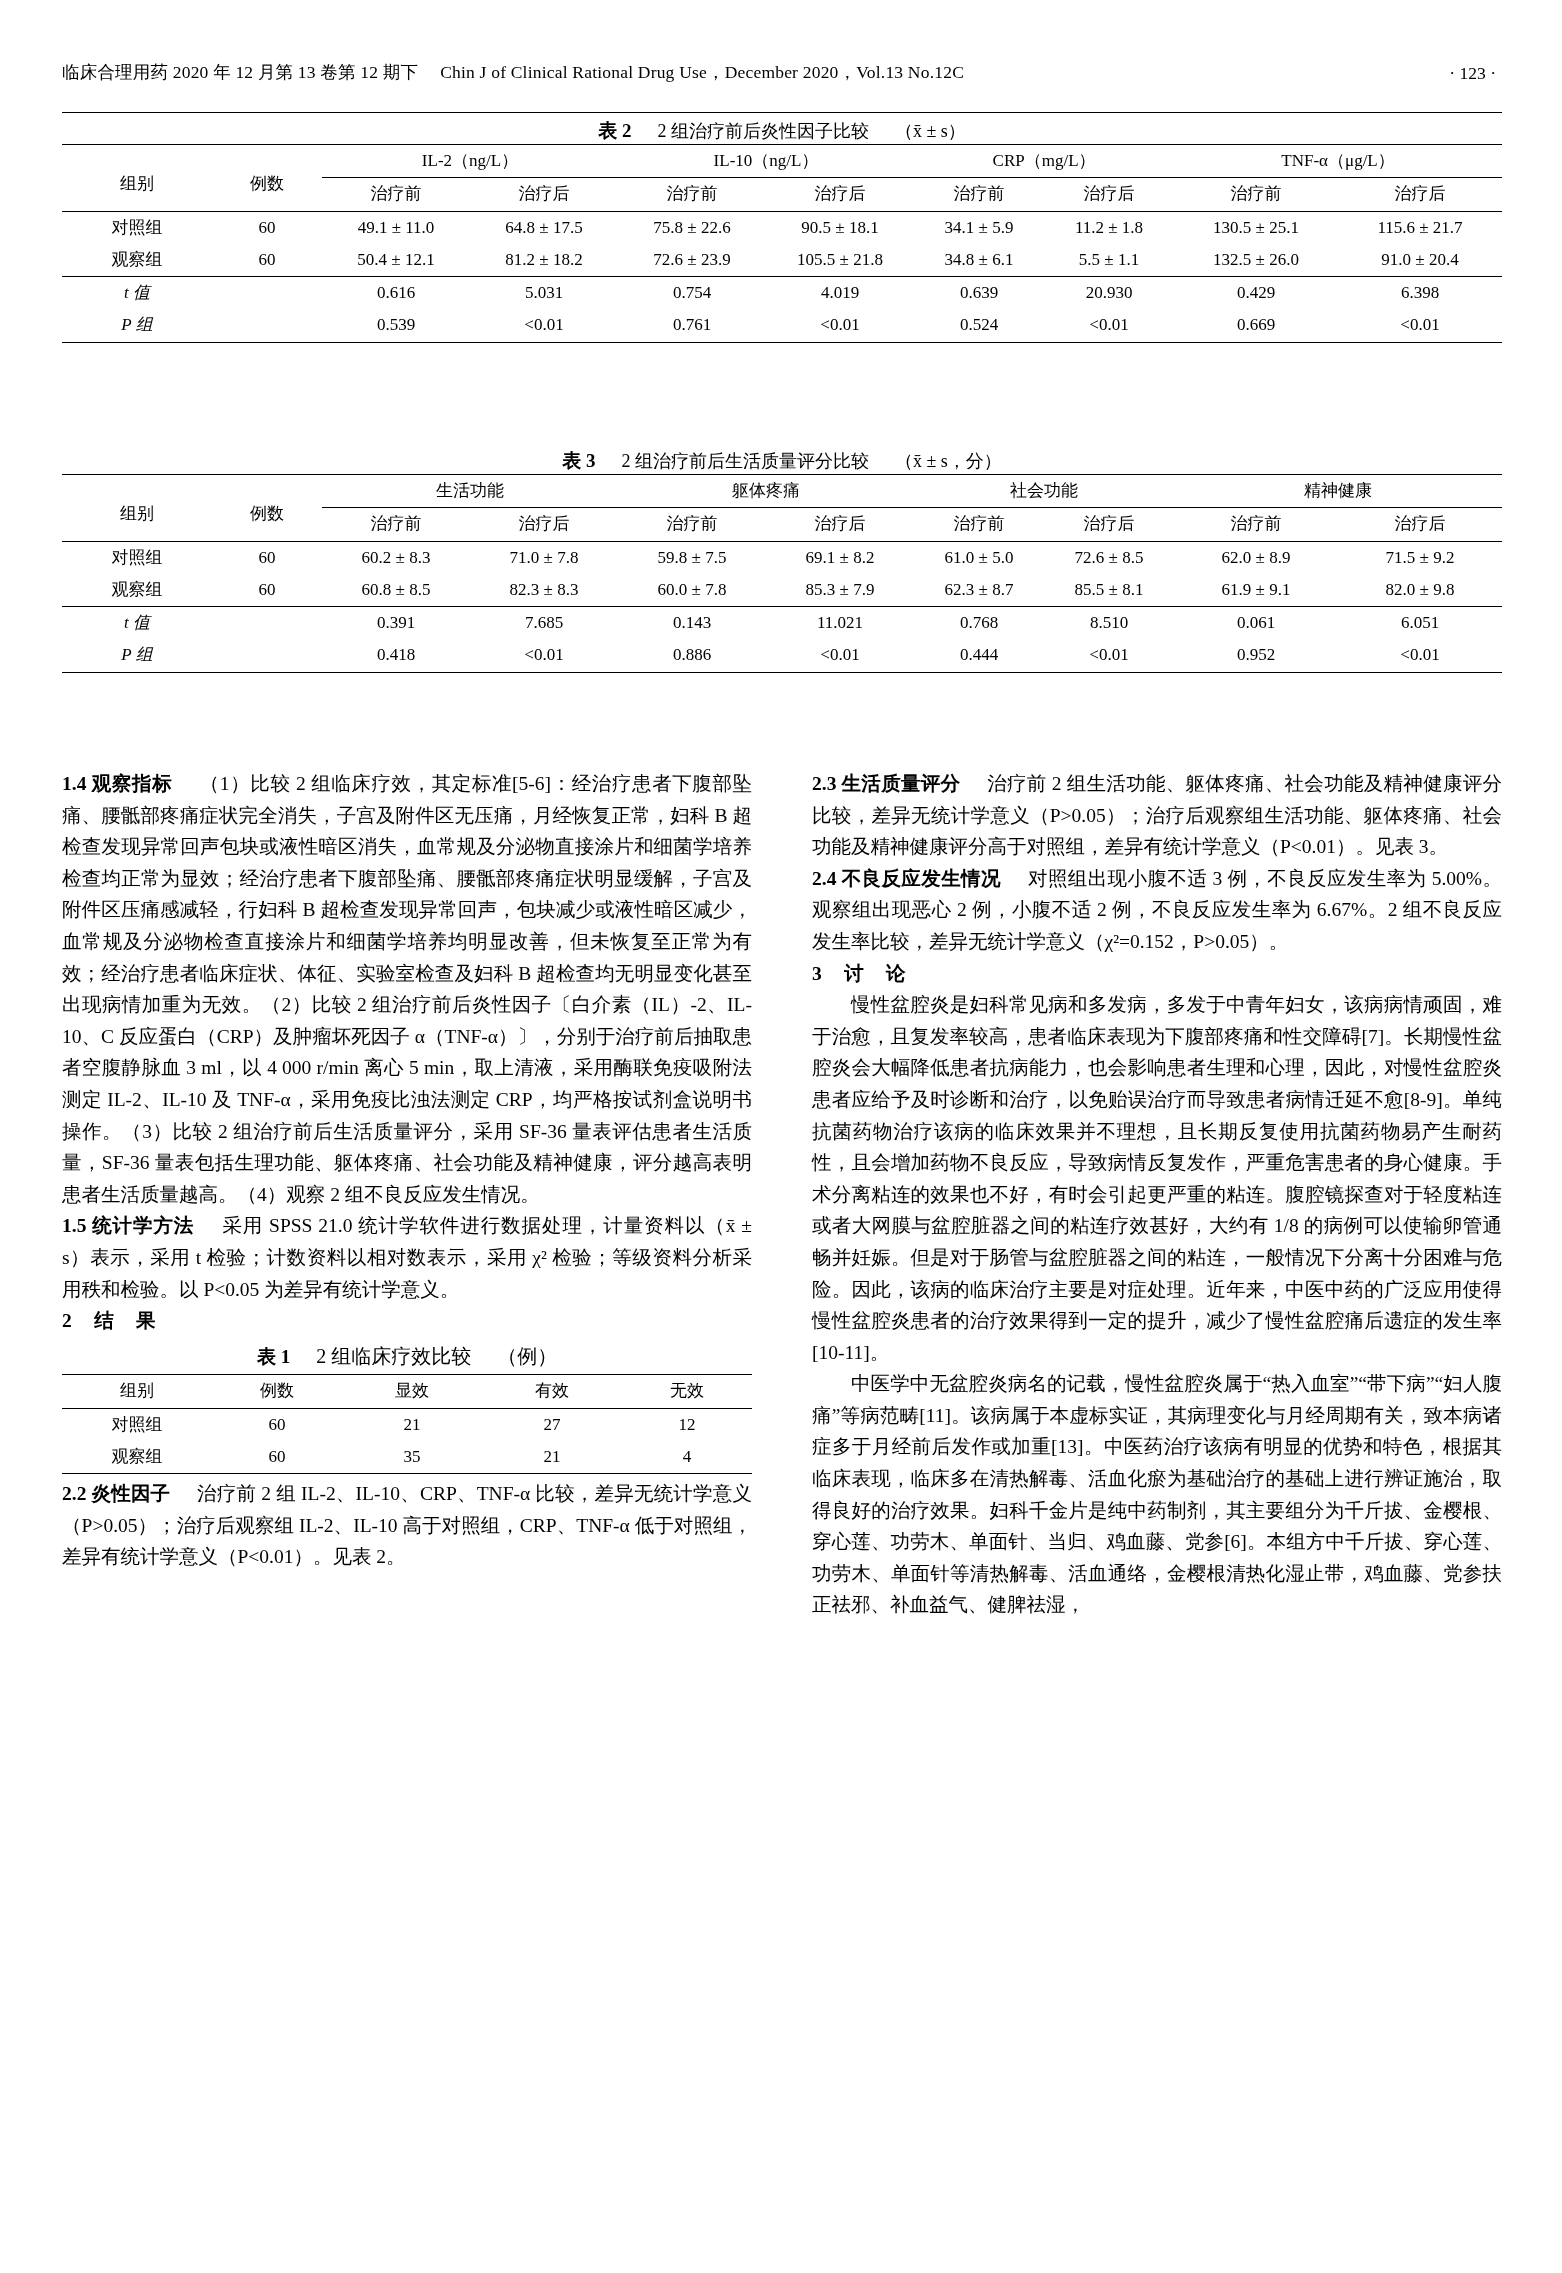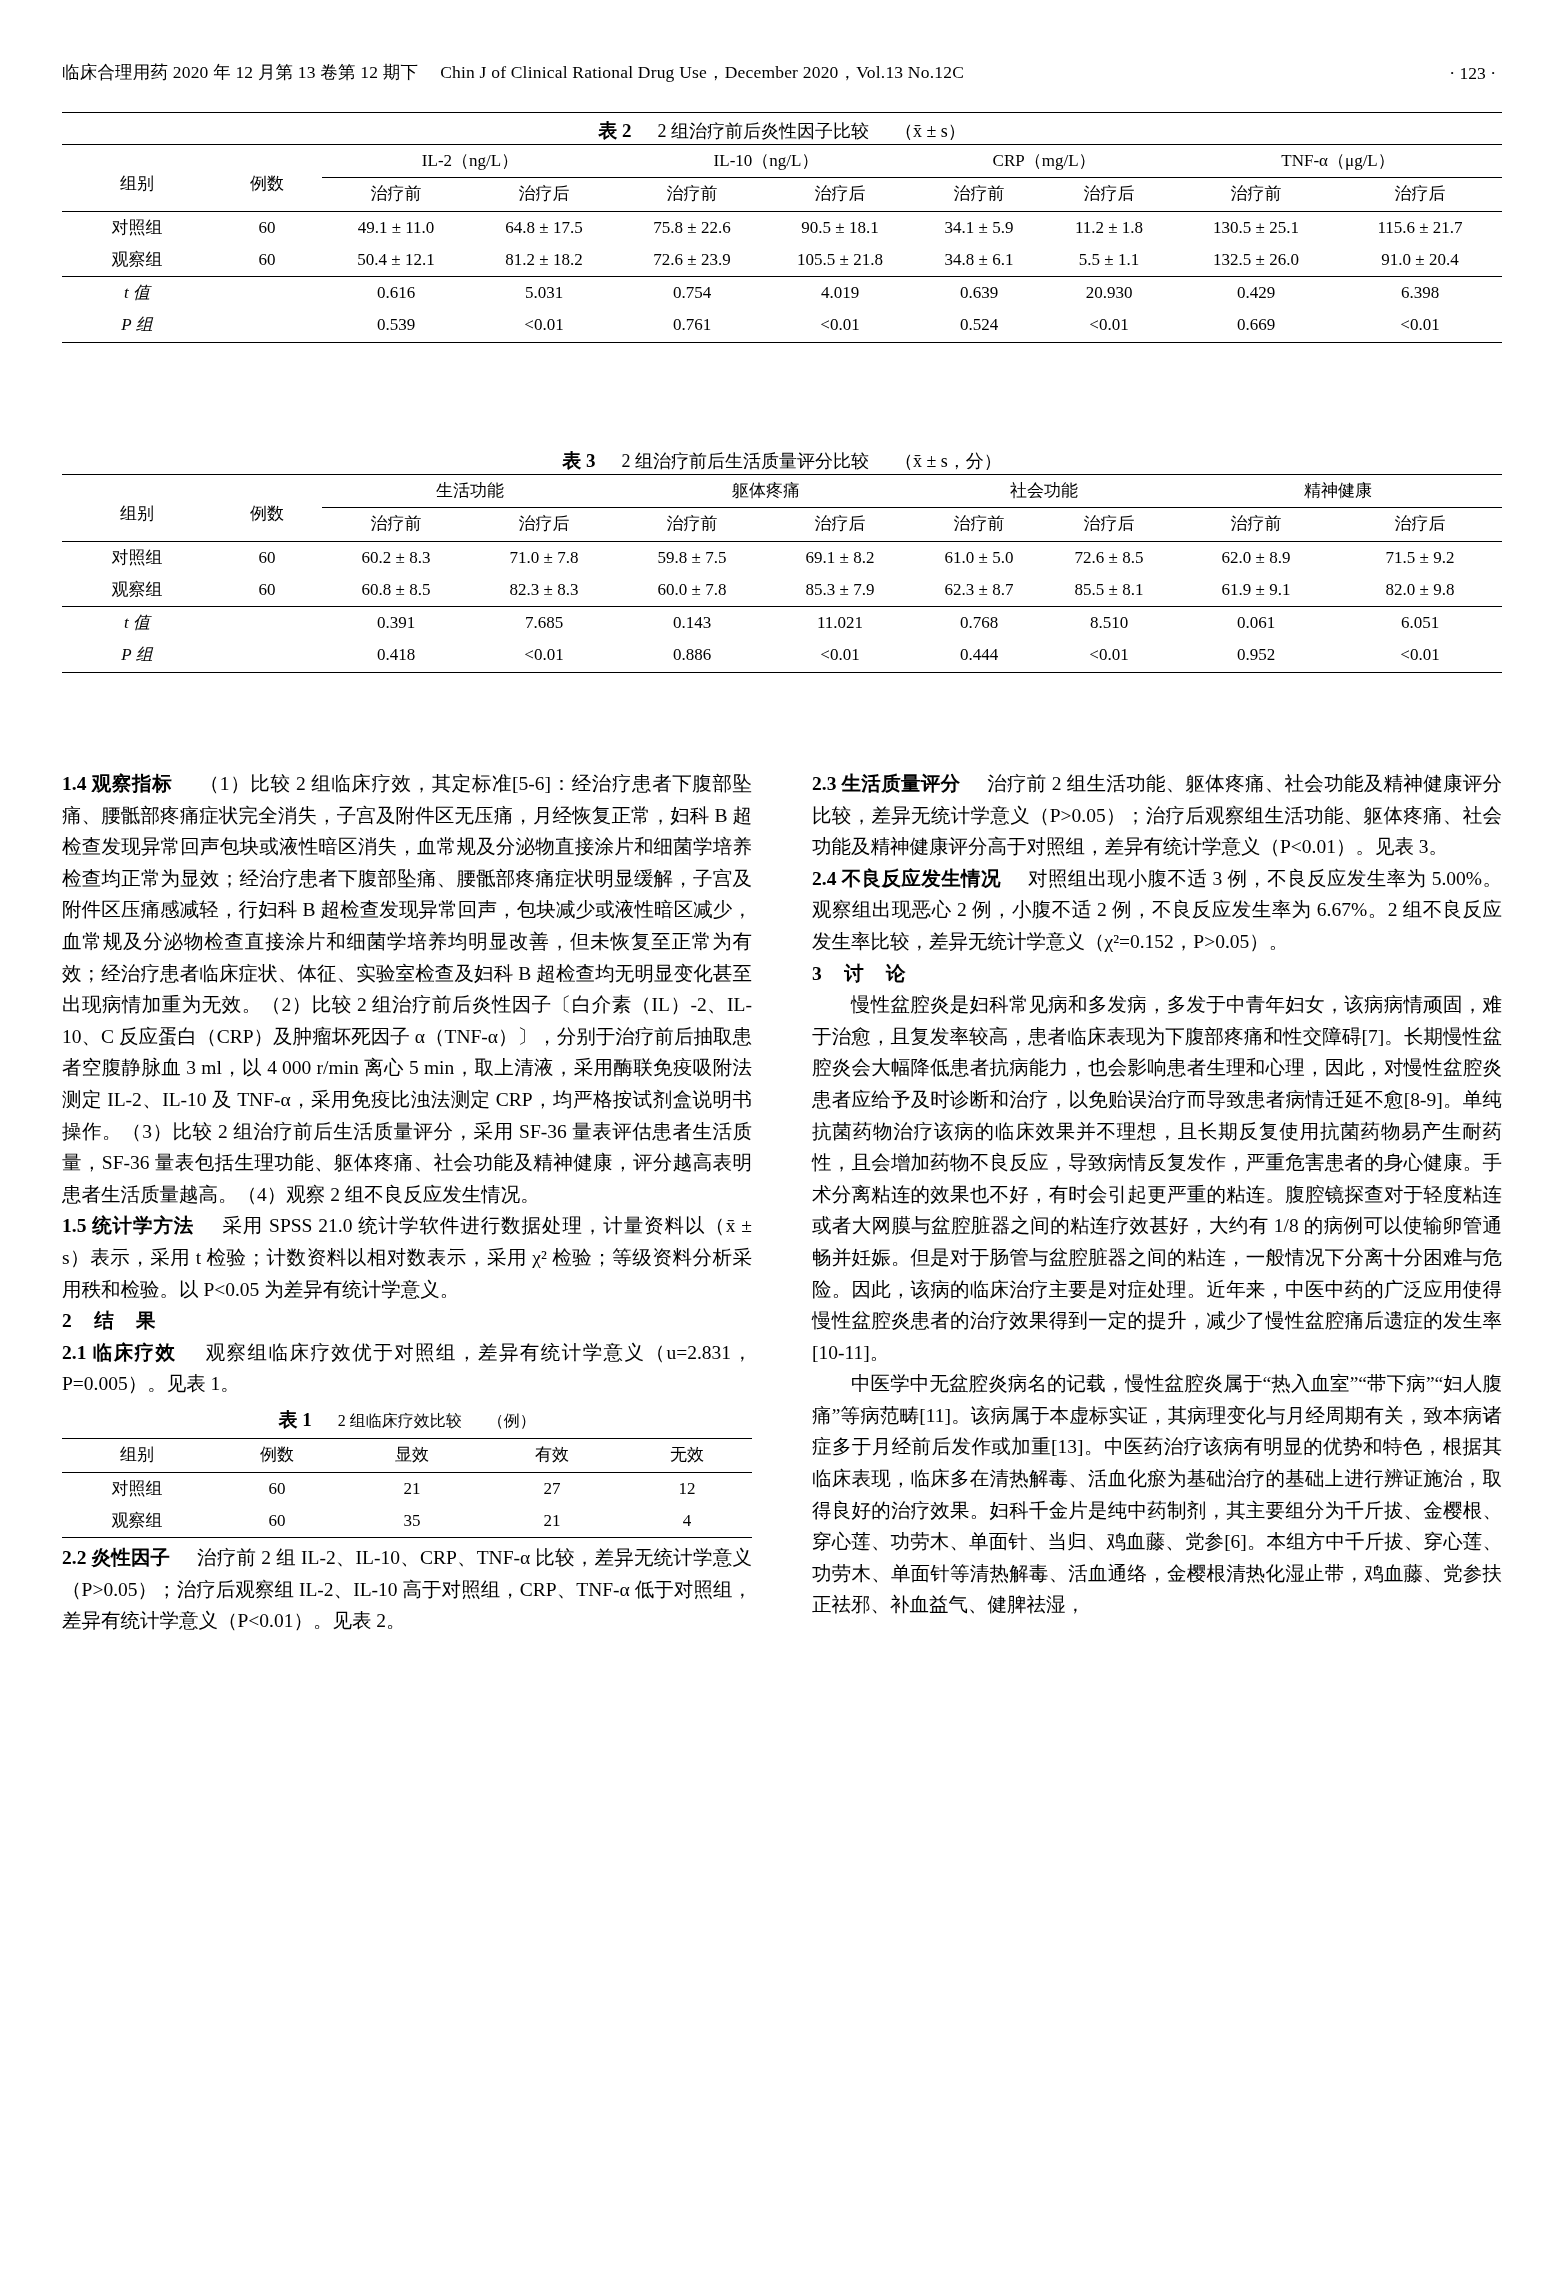--- a/index.html
+++ b/index.html
@@ -126,21 +126,21 @@
   }
   #table1-wrap table.dt { font-size: 17px; }
   .t1-title {
     text-align: center;
     font-size: 19px;
     font-weight: bold;
     margin-bottom: 2px;
   }
   .t1-title .tsub {
     font-weight: normal;
-    font-size: 16px;
+    font-size: 20px;
     display: inline-block;
     margin-left: 26px;
   }
 </style>
 </head>
 <body>
 
 <div class="page">
 
   <div class="runhead">
@@ -329,24 +329,20 @@
   <div class="col left">
     <p>
       <span class="sec-h">1.4  观察指标</span>
       <span style="display:inline-block;width:1.1em;"></span><span>（1）比较 2 组临床疗效，其定标准[5-6]：经治疗患者下腹部坠痛、腰骶部疼痛症状完全消失，子宫及附件区无压痛，月经恢复正常，妇科 B 超检查发现异常回声包块或液性暗区消失，血常规及分泌物直接涂片和细菌学培养检查均正常为显效；经治疗患者下腹部坠痛、腰骶部疼痛症状明显缓解，子宫及附件区压痛感减轻，行妇科 B 超检查发现异常回声，包块减少或液性暗区减少，血常规及分泌物检查直接涂片和细菌学培养均明显改善，但未恢复至正常为有效；经治疗患者临床症状、体征、实验室检查及妇科 B 超检查均无明显变化甚至出现病情加重为无效。（2）比较 2 组治疗前后炎性因子〔白介素（IL）-2、IL-10、C 反应蛋白（CRP）及肿瘤坏死因子 α（TNF-α）〕，分别于治疗前后抽取患者空腹静脉血 3 ml，以 4 000 r/min 离心 5 min，取上清液，采用酶联免疫吸附法测定 IL-2、IL-10 及 TNF-α，采用免疫比浊法测定 CRP，均严格按试剂盒说明书操作。（3）比较 2 组治疗前后生活质量评分，采用 SF-36 量表评估患者生活质量，SF-36 量表包括生理功能、躯体疼痛、社会功能及精神健康，评分越高表明患者生活质量越高。（4）观察 2 组不良反应发生情况。</span>
     </p>
     <p>
       <span class="sec-h">1.5  统计学方法</span>
       <span style="display:inline-block;width:1.1em;"></span><span>采用 SPSS 21.0 统计学软件进行数据处理，计量资料以（x̄ ± s）表示，采用 t 检验；计数资料以相对数表示，采用 χ² 检验；等级资料分析采用秩和检验。以 P&lt;0.05 为差异有统计学意义。</span>
     </p>
     <p class="sec-h spaced">2  结  果</p>
-    <p>
-      <span class="sec-h">2.1  临床疗效</span>
-      <span style="display:inline-block;width:1.1em;"></span><span>观察组临床疗效优于对照组，差异有统计学意义（u=2.831，P=0.005）。见表 1。</span>
-    </p>
 
     <div id="table1-wrap">
       <div class="t1-title">
         <span>表 1</span><span class="tsub">2 组临床疗效比较</span><span class="tsub">（例）</span>
       </div>
       <table class="dt">
         <colgroup>
           <col style="width:150px">
             <col style="width:130px">
             <col style="width:140px">

